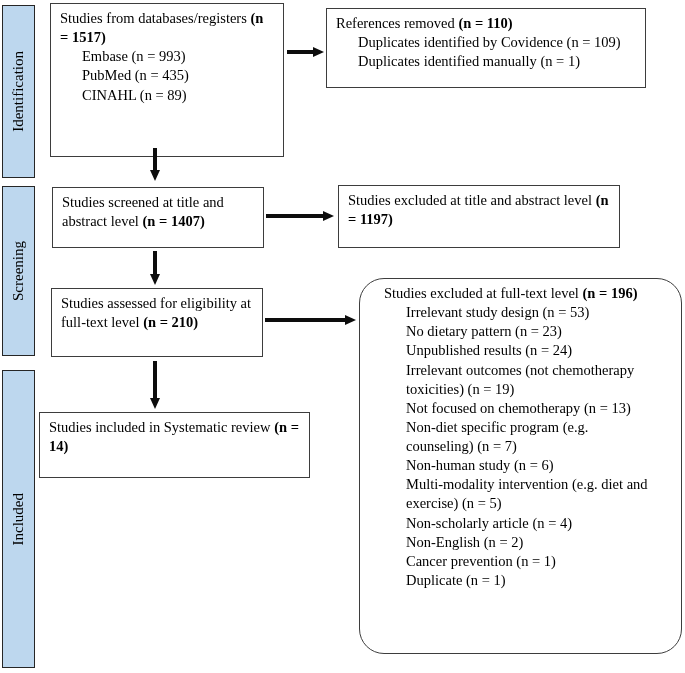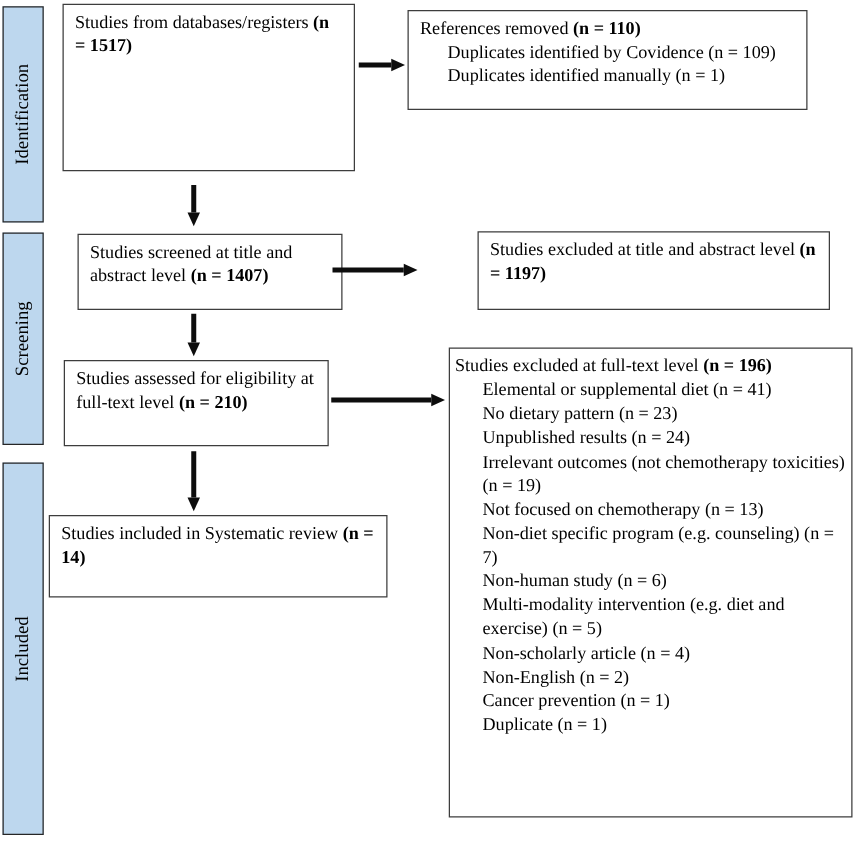--- a/index.html
+++ b/index.html
@@ -59,48 +59,53 @@
   <div class="side-label" style="top:5px; height:173px;">
     <span>Identification</span>
   </div>
   <div class="side-label" style="top:186px; height:170px;">
     <span>Screening</span>
   </div>
   <div class="side-label" style="top:370px; height:298px;">
     <span>Included</span>
   </div>
 
-  <div class="box" style="left:50px; top:3px; width:234px; height:134px;">
+  <div class="box" style="left:50px; top:3px; width:234px; height:154px;">
     <div><span>Studies from databases/registers</span> <b>(n = 1517)</b></div>
+    <div>
+        <div class="indent-item">Embase (n = 993)</div>
+        <div class="indent-item">PubMed (n = 435)</div>
+        <div class="indent-item">CINAHL (n = 89)</div>
+      </div>
   </div>
 
   <div class="box" style="left:326px; top:8px; width:320px; height:80px;">
     <div><span>References removed</span> <b>(n = 110)</b></div>
     <div>
         <div class="indent-item">Duplicates identified by Covidence (n = 109)</div>
         <div class="indent-item">Duplicates identified manually (n = 1)</div>
       </div>
   </div>
 
-  <div class="box" style="left:62px; top:187px; width:212px; height:61px;">
+  <div class="box" style="left:52px; top:187px; width:212px; height:61px;">
     <div><span>Studies screened at title and abstract level</span> <b>(n = 1407)</b></div>
   </div>
 
-  <div class="box" style="left:338px; top:185px; width:282px; height:63px;margin-left:44px;">
+  <div class="box" style="left:338px; top:185px; width:282px; height:63px;">
     <div><span>Studies excluded at title and abstract level</span> <b>(n = 1197)</b></div>
   </div>
 
   <div class="box" style="left:51px; top:288px; width:212px; height:69px;">
     <div><span>Studies assessed for eligibility at full-text level</span> <b>(n = 210)</b></div>
   </div>
 
-  <div class="box" style="left:359px; top:278px; width:323px; height:376px; padding:5px 4px;">
+  <div class="box" style="left:359px; top:278px; width:323px; height:376px; padding:5px 24px;border-radius:25px;">
     <div><span>Studies excluded at full-text level</span> <b>(n = 196)</b></div>
     <div>
-        <div class="indent-item">Elemental or supplemental diet (n = 41)</div>
+        <div class="indent-item">Irrelevant study design (n = 53)</div>
         <div class="indent-item">No dietary pattern (n = 23)</div>
         <div class="indent-item">Unpublished results (n = 24)</div>
         <div class="indent-item">Irrelevant outcomes (not chemotherapy toxicities) (n = 19)</div>
         <div class="indent-item">Not focused on chemotherapy (n = 13)</div>
         <div class="indent-item">Non-diet specific program (e.g. counseling) (n = 7)</div>
         <div class="indent-item">Non-human study (n = 6)</div>
         <div class="indent-item">Multi-modality intervention (e.g. diet and exercise) (n = 5)</div>
         <div class="indent-item">Non-scholarly article (n = 4)</div>
         <div class="indent-item">Non-English (n = 2)</div>
         <div class="indent-item">Cancer prevention (n = 1)</div>

